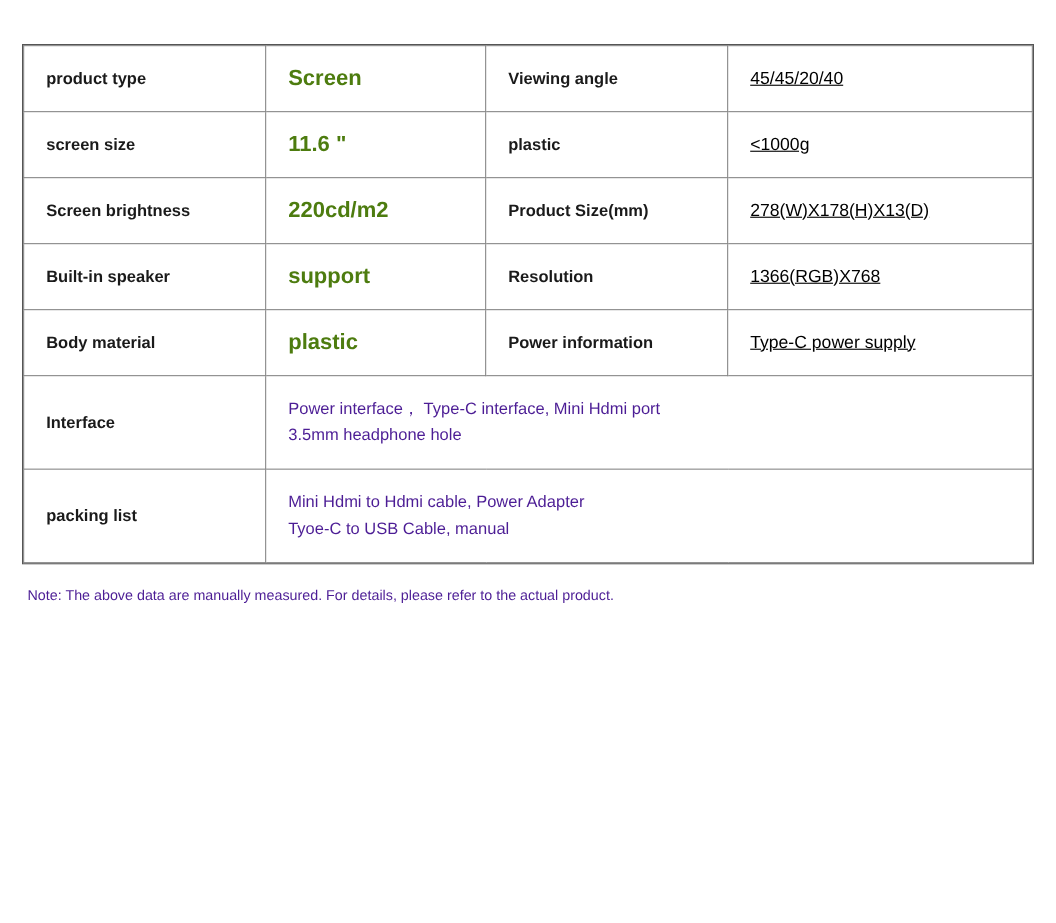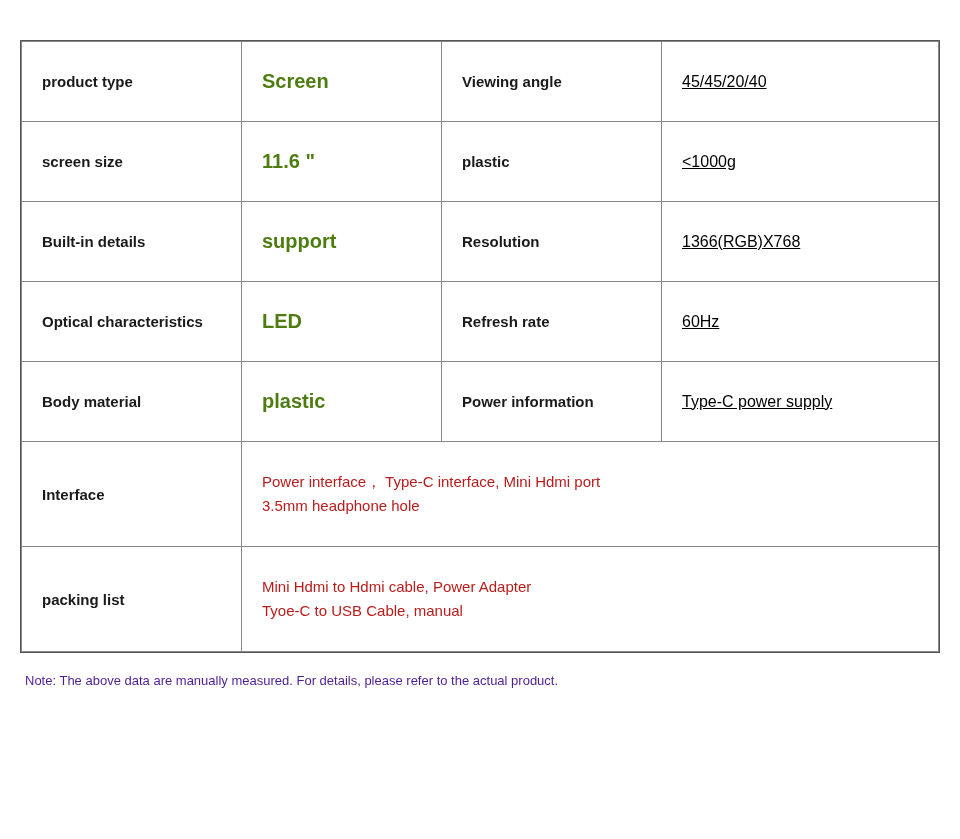--- a/index.html
+++ b/index.html
@@ -23,21 +23,21 @@
       width: 920px;
     }
 
     table {
       width: 100%;
       border-collapse: collapse;
     }
 
     td {
       border: 1px solid #888;
-      padding: 28px 20px;
+      padding: 18px 20px;
       vertical-align: middle;
     }
 
     .label-cell {
       width: 220px;
       font-weight: bold;
       font-size: 15px;
     }
 
     .value-cell {
@@ -56,21 +56,21 @@
     .value-cell-right {
       font-weight: normal;
       font-size: 16px;
       color: #000000;
       text-decoration: underline;
     }
 
     .wide-value-cell {
       font-weight: normal;
       font-size: 15px;
-      color: #b91c1c;
+      color: #4c1d95;
       line-height: 1.6;
     }
 
     .note {
       font-size: 13px;
       color: #4c1d95;
       margin: 10px auto;
       width: 920px;
       padding: 0 5px;
     }
@@ -88,30 +88,30 @@
           <td class="label-cell-right">Viewing angle</td>
           <td class="value-cell-right">45/45/20/40</td>
         </tr>
         <tr>
           <td class="label-cell">screen size</td>
           <td class="value-cell">11.6 "</td>
           <td class="label-cell-right">plastic</td>
           <td class="value-cell-right">&lt;1000g</td>
         </tr>
         <tr>
-          <td class="label-cell">Built-in details</td>
+          <td class="label-cell">Screen brightness</td>
+          <td class="value-cell">220cd/m2</td>
+          <td class="label-cell-right">Product Size(mm)</td>
+          <td class="value-cell-right">278(W)X178(H)X13(D)</td>
+        </tr>
+        <tr>
+          <td class="label-cell">Built-in speaker</td>
           <td class="value-cell">support</td>
           <td class="label-cell-right">Resolution</td>
           <td class="value-cell-right">1366(RGB)X768</td>
-        </tr>
-        <tr>
-          <td class="label-cell">Optical characteristics</td>
-          <td class="value-cell">LED</td>
-          <td class="label-cell-right">Refresh rate</td>
-          <td class="value-cell-right">60Hz</td>
         </tr>
         <tr>
           <td class="label-cell">Body material</td>
           <td class="value-cell">plastic</td>
           <td class="label-cell-right">Power information</td>
           <td class="value-cell-right">Type-C power supply</td>
         </tr>
       </tbody>
     <tbody>
         <tr>

